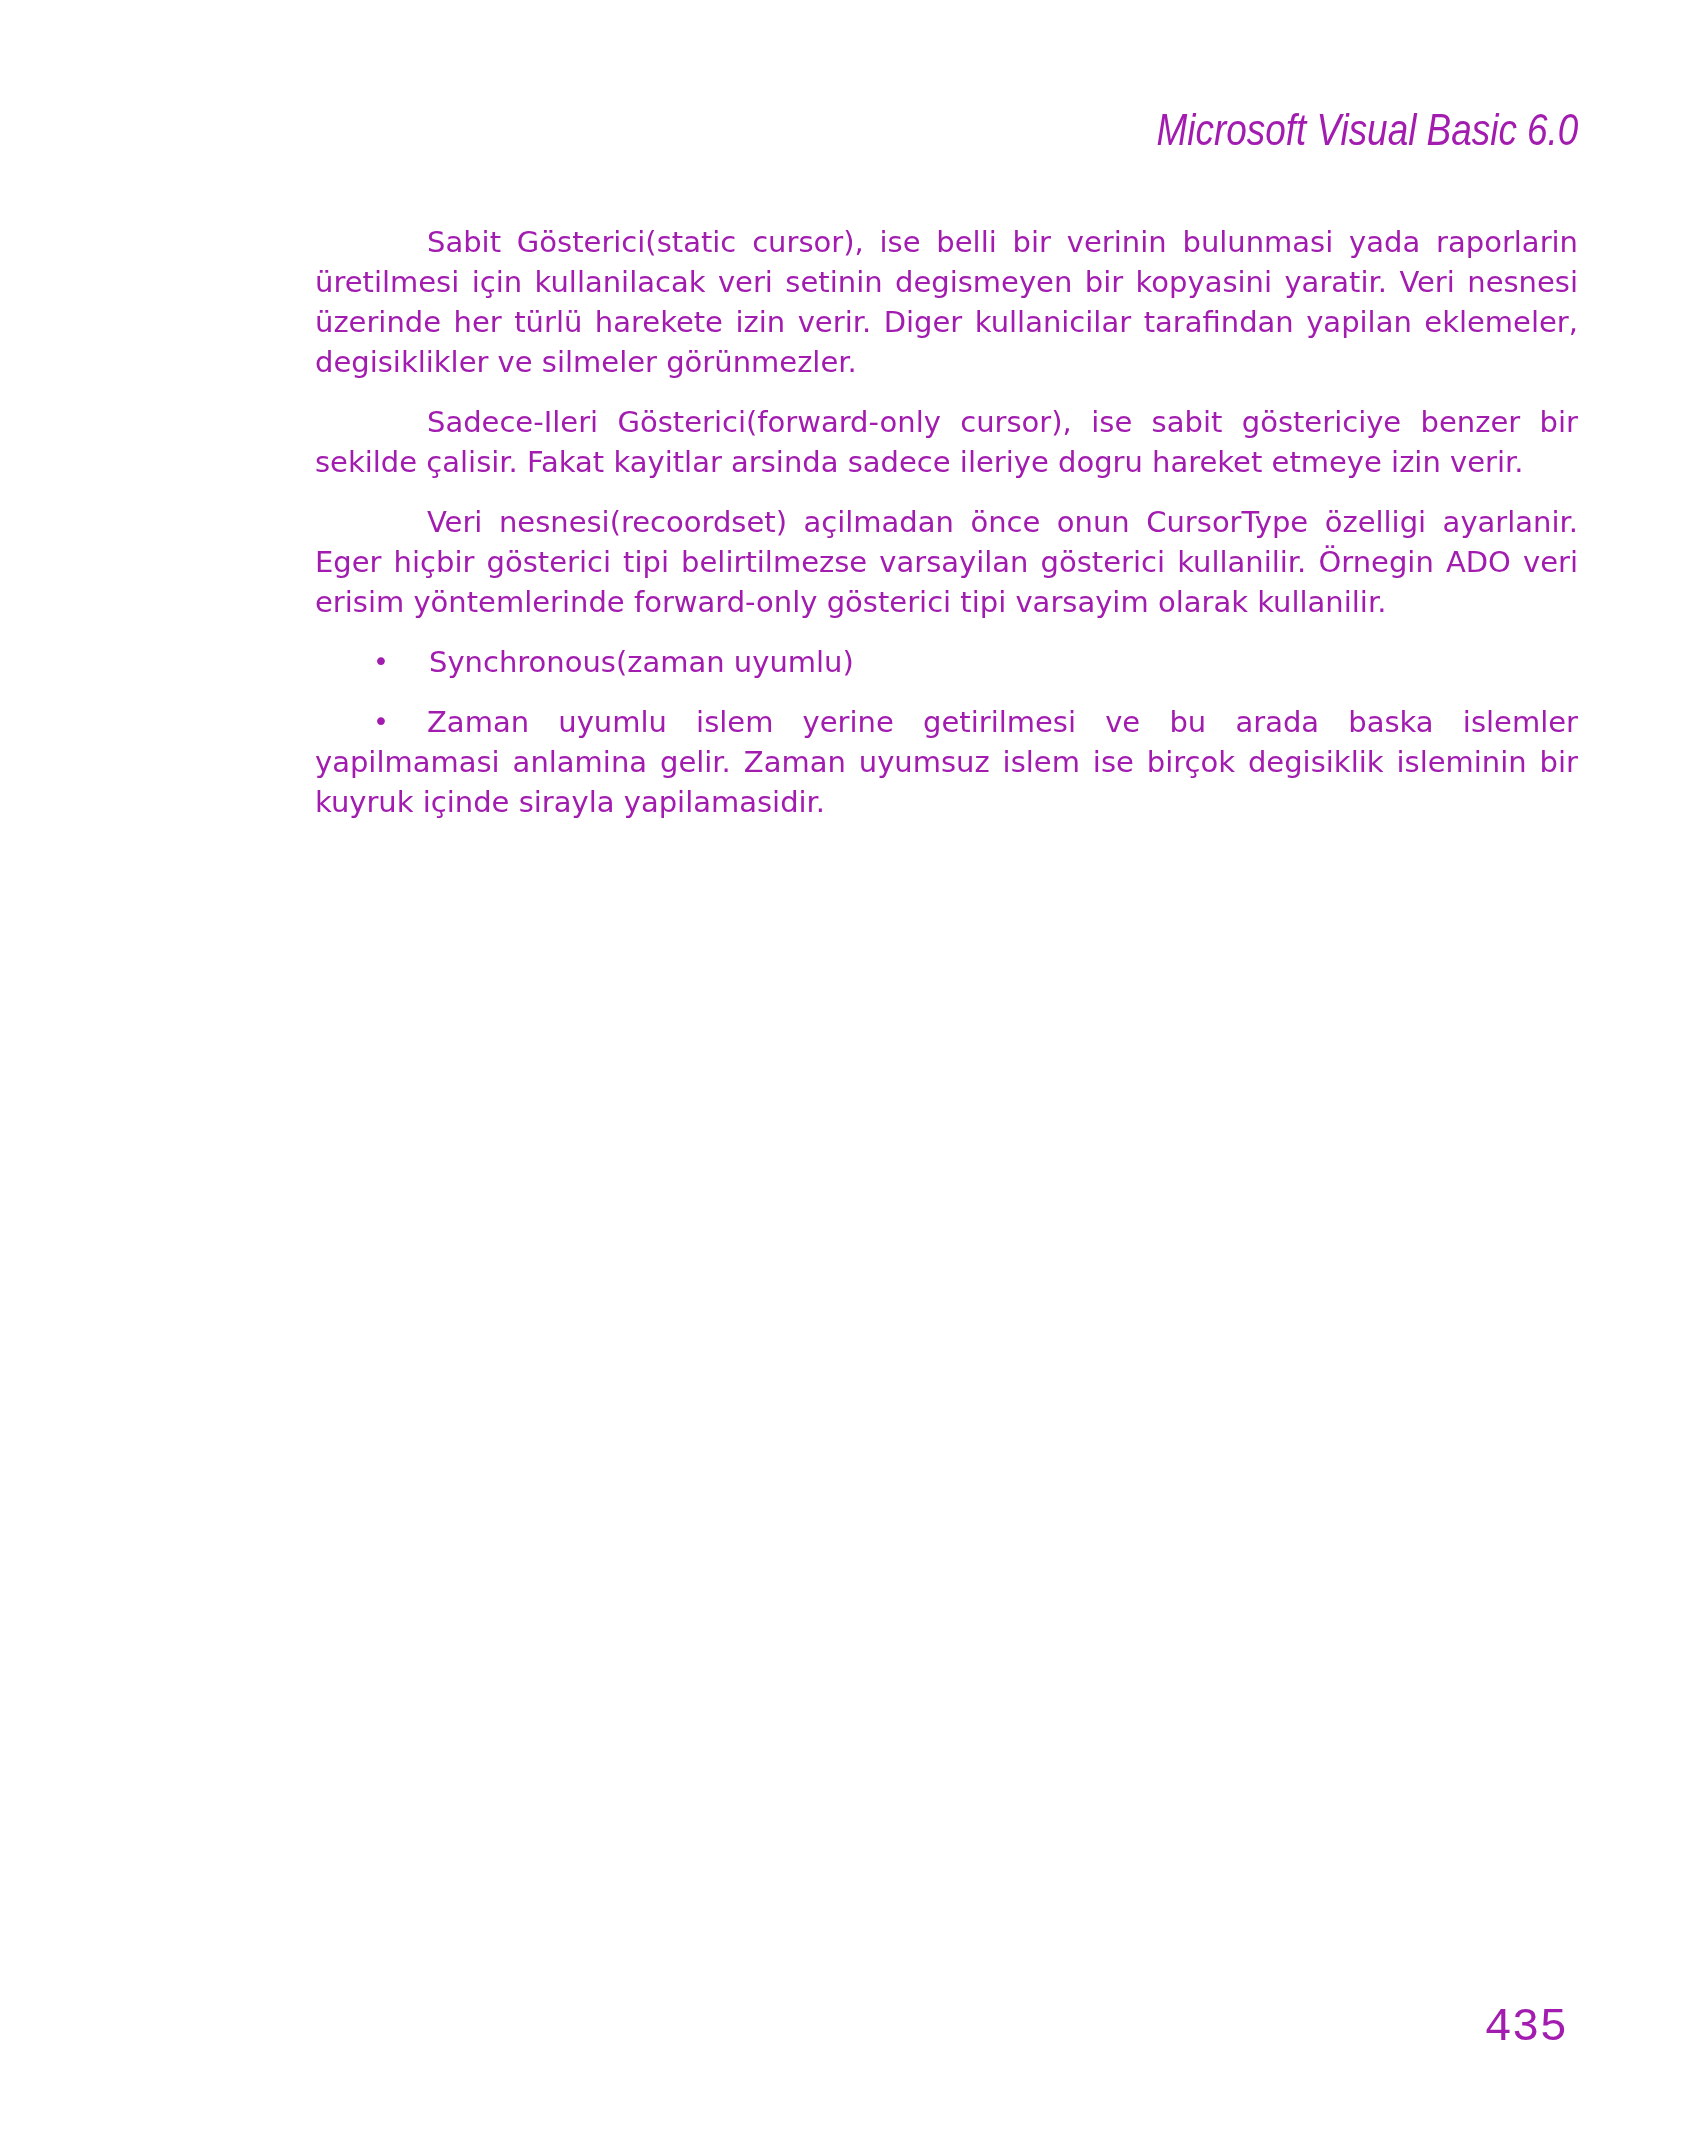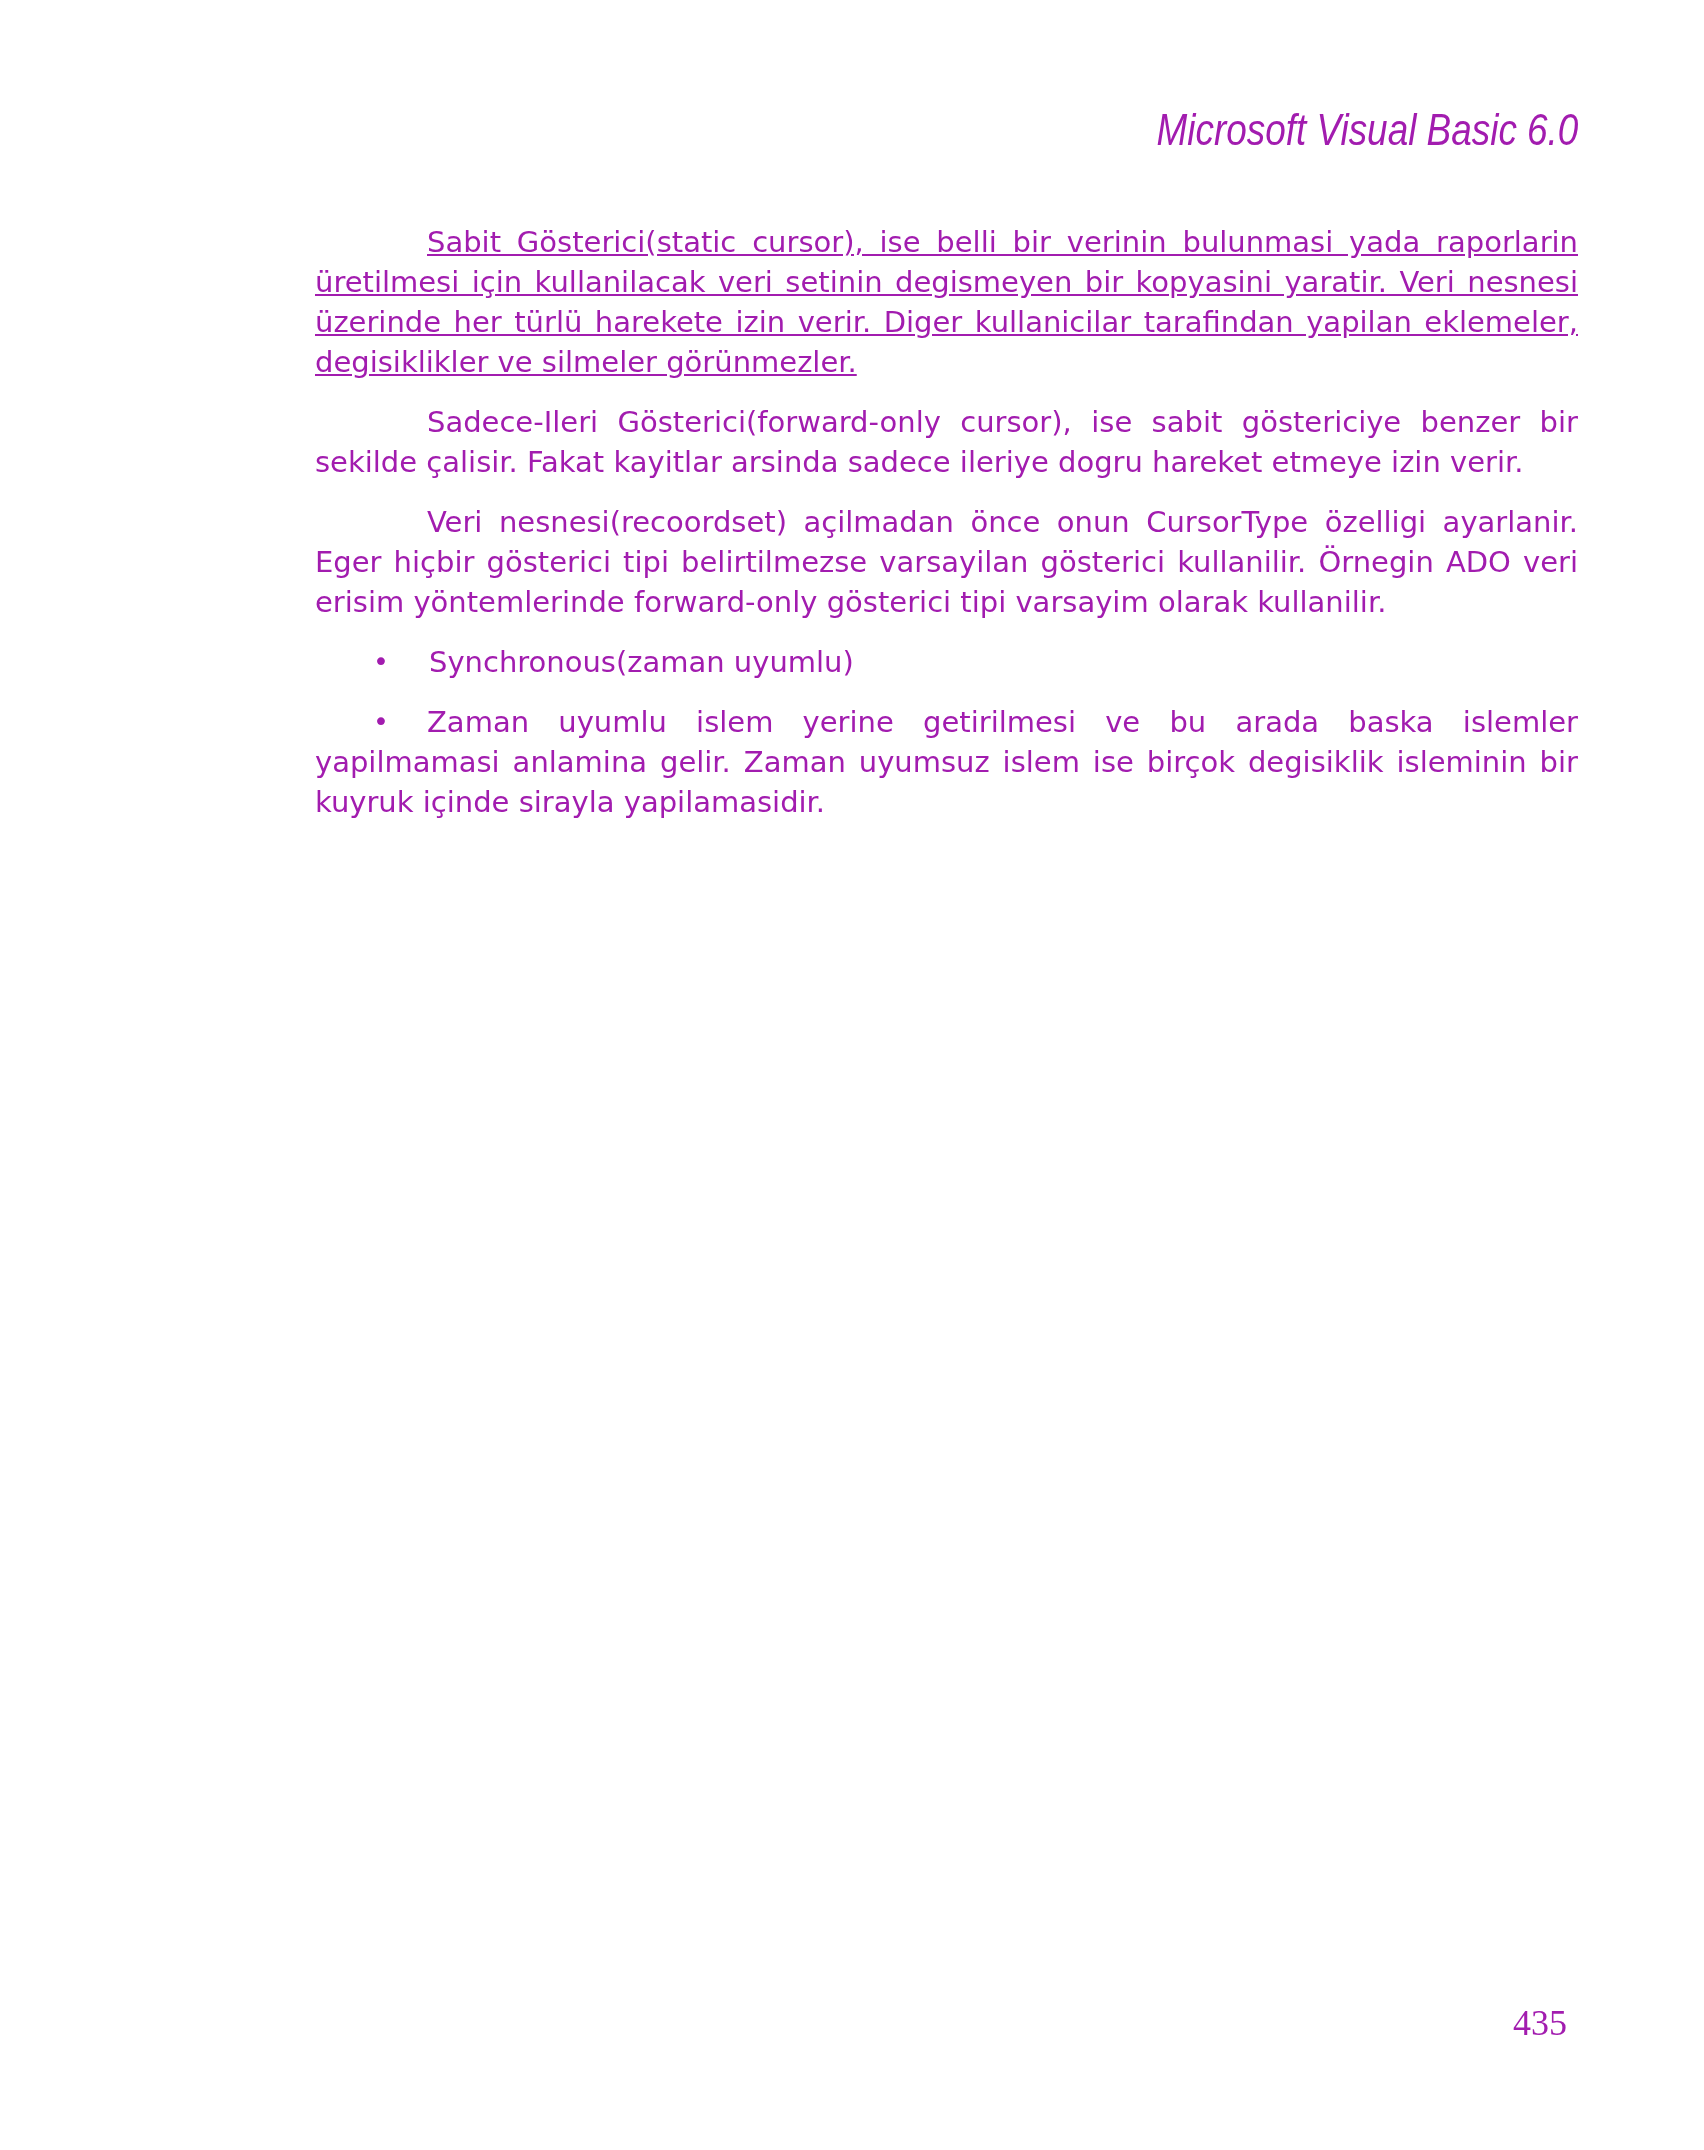--- a/index.html
+++ b/index.html
@@ -37,41 +37,40 @@
     font-size: 29px;
     line-height: 40px;
     text-align: justify;
   }
   .body-text .para {
     margin: 20px 0 0 0;
     text-indent: 112px;
   }
   .body-text > :first-child {
     margin-top: 0;
-    text-decoration: underline;
   }
   .bullet-item {
     position: relative;
     margin: 20px 0 0 0;
     padding-left: 114px;
     text-align: left;
     text-indent: 0;
   }
   .bullet-dot {
     position: absolute;
     left: 58px;
     top: 0;
     font-size: 27px;
   }
   .page-number {
     position: absolute;
     top: 2002px;
     right: 138px;
-    font-family: Liberation Serif, serif;
-    font-size: 36px;
+    font-family: Liberation Mono, monospace;
+    font-size: 46px;
     line-height: normal;
   }
 </style>
 </head>
 <body>
 
 <div class="page">
 
   <div class="running-header">
     <span>Microsoft Visual Basic 6.0</span>

